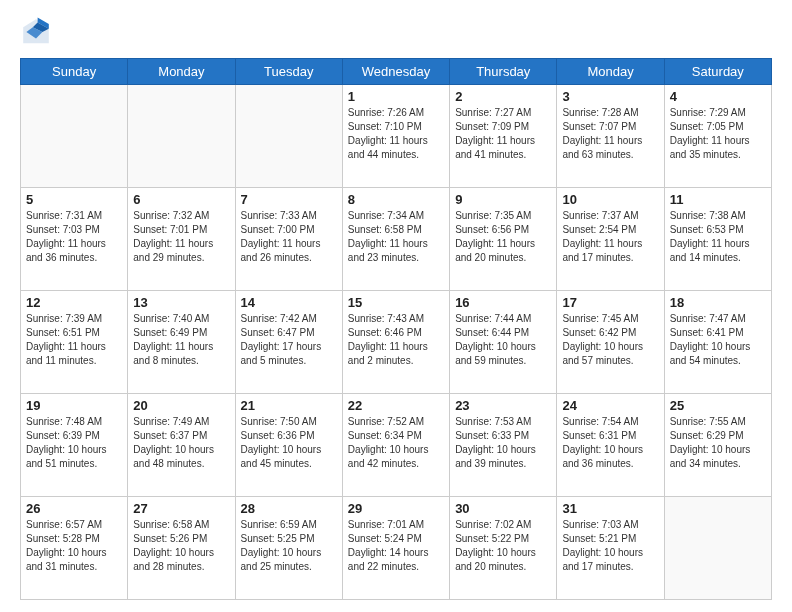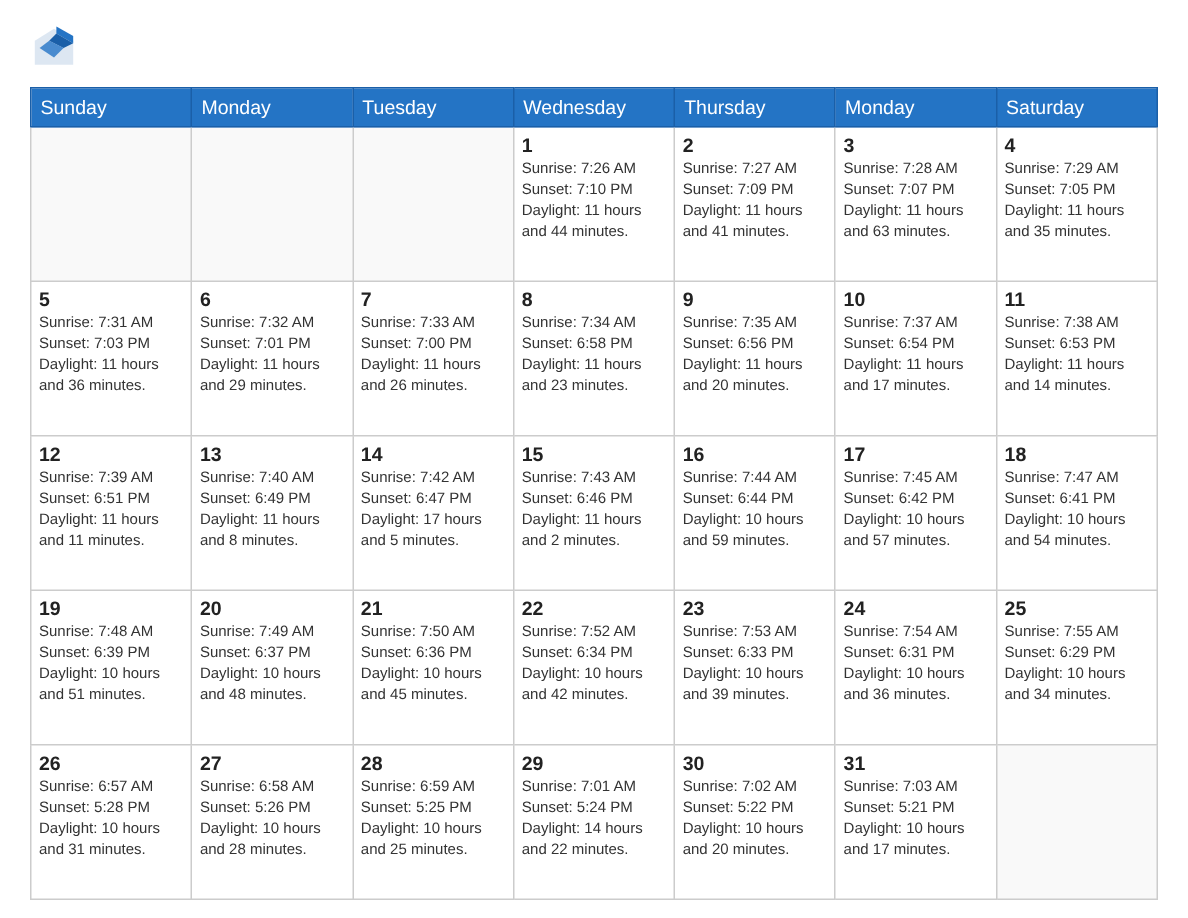--- a/index.html
+++ b/index.html
@@ -59,21 +59,21 @@
     .calendar {
       flex: 1;
       border: 1px solid #ccc;
       border-collapse: collapse;
       width: 100%;
       table-layout: fixed;
     }
     .calendar th {
       background-color: #2474c5;
       color: #fff;
-      text-align: left;
+      text-align: center;
       padding: 5px 6px;
       font-size: 13px;
       font-weight: normal;
       border: 1px solid #1a5fa8;
     }
     .calendar td {
       border: 1px solid #ccc;
       vertical-align: top;
       padding: 4px 5px;
       font-size: 10px;
@@ -192,21 +192,21 @@
           </td>
           <td>
             <span class="day-number">9</span>
             <div class="day-info">Sunrise: 7:35 AM</div>
             <div class="day-info">Sunset: 6:56 PM</div>
             <div class="day-info">Daylight: 11 hours and 20 minutes.</div>
           </td>
           <td>
             <span class="day-number">10</span>
             <div class="day-info">Sunrise: 7:37 AM</div>
-            <div class="day-info">Sunset: 6:54 PM</div>
+            <div class="day-info">Sunset: 2:54 PM</div>
             <div class="day-info">Daylight: 11 hours and 17 minutes.</div>
           </td>
           <td>
             <span class="day-number">11</span>
             <div class="day-info">Sunrise: 7:38 AM</div>
             <div class="day-info">Sunset: 6:53 PM</div>
             <div class="day-info">Daylight: 11 hours and 14 minutes.</div>
           </td>
         </tr>
         <tr class="week-row">

